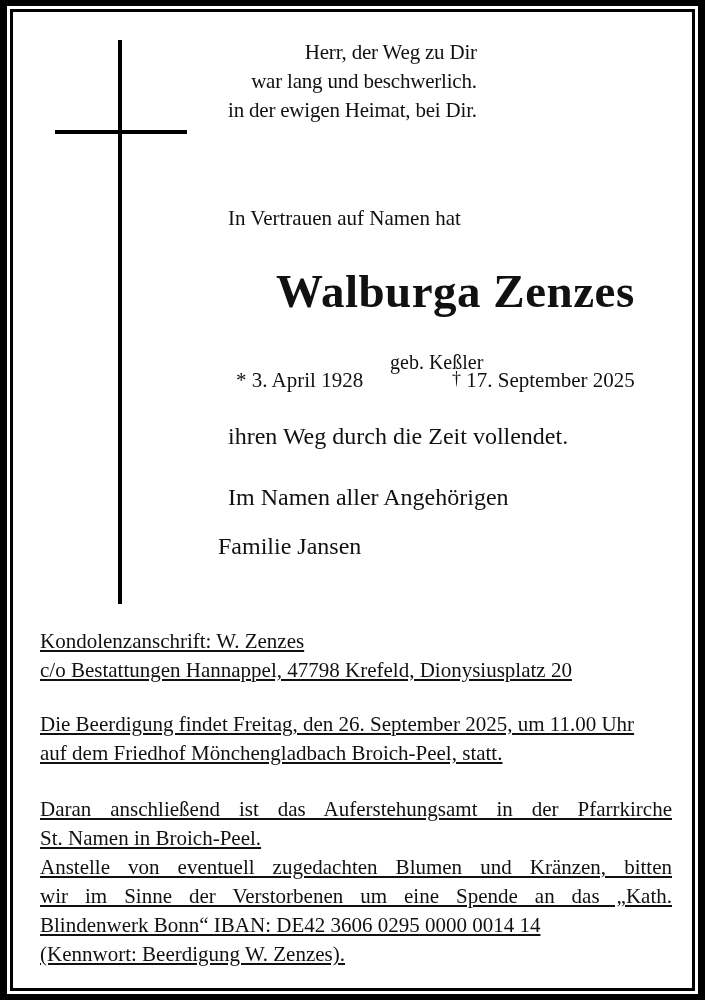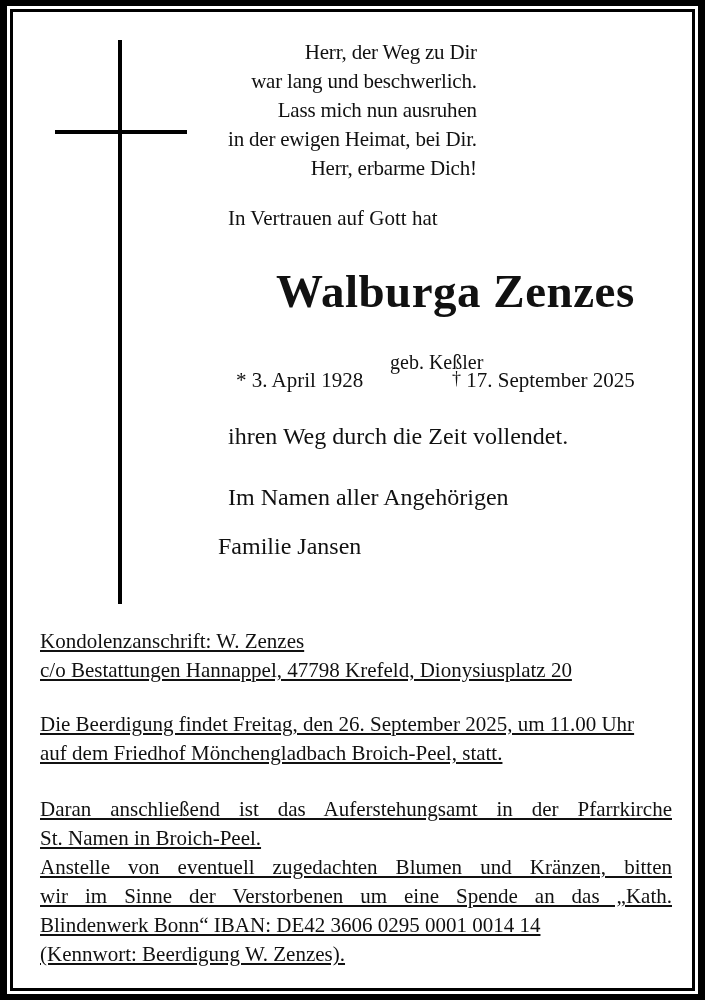--- a/index.html
+++ b/index.html
@@ -35,26 +35,24 @@
 <div class="frame-gap"></div>
 <div class="frame-inner"></div>
 <div class="paper"></div>
 
 <div class="cross-v"></div>
 <div class="cross-h"></div>
 
 <div class="abs verse">
   <div>Herr, der Weg zu Dir</div>
   <div>war lang und beschwerlich.</div>
-  <div>Lass mich nun ausruhen</div>
   <div>in der ewigen Heimat, bei Dir.</div>
-  <div>Herr, erbarme Dich!</div>
 </div>
 
-<div class="abs intro">In Vertrauen auf Gott hat</div>
+<div class="abs intro">In Vertrauen auf Namen hat</div>
 
 <div class="abs name">Walburga Zenzes</div>
 <div class="abs maiden">geb. Keßler</div>
 
 <div class="abs born">* 3. April 1928</div>
 <div class="abs died">
   <span style="font-size:18px;vertical-align:3px;">†</span>
   <span>17. September 2025</span>
 </div>
 
@@ -71,15 +69,15 @@
 <div class="para p2">
   <div>Die Beerdigung findet Freitag, den 26. September 2025, um 11.00 Uhr</div>
   <div>auf dem Friedhof Mönchengladbach Broich-Peel, statt.</div>
 </div>
 
 <div class="para p3">
   <div class="line just">Daran anschließend ist das Auferstehungsamt in der Pfarrkirche</div>
   <div class="line">St. Namen in Broich-Peel.</div>
   <div class="line just">Anstelle von eventuell zugedachten Blumen und Kränzen, bitten</div>
   <div class="line just">wir im Sinne der Verstorbenen um eine Spende an das „Kath.</div>
-  <div class="line">Blindenwerk Bonn“ IBAN: DE42 3606 0295 0001 0014 14</div>
+  <div class="line">Blindenwerk Bonn“ IBAN: DE42 3606 0295 0000 0014 14</div>
   <div class="line">(Kennwort: Beerdigung W. Zenzes).</div>
 </div>
 
 </body></html>

